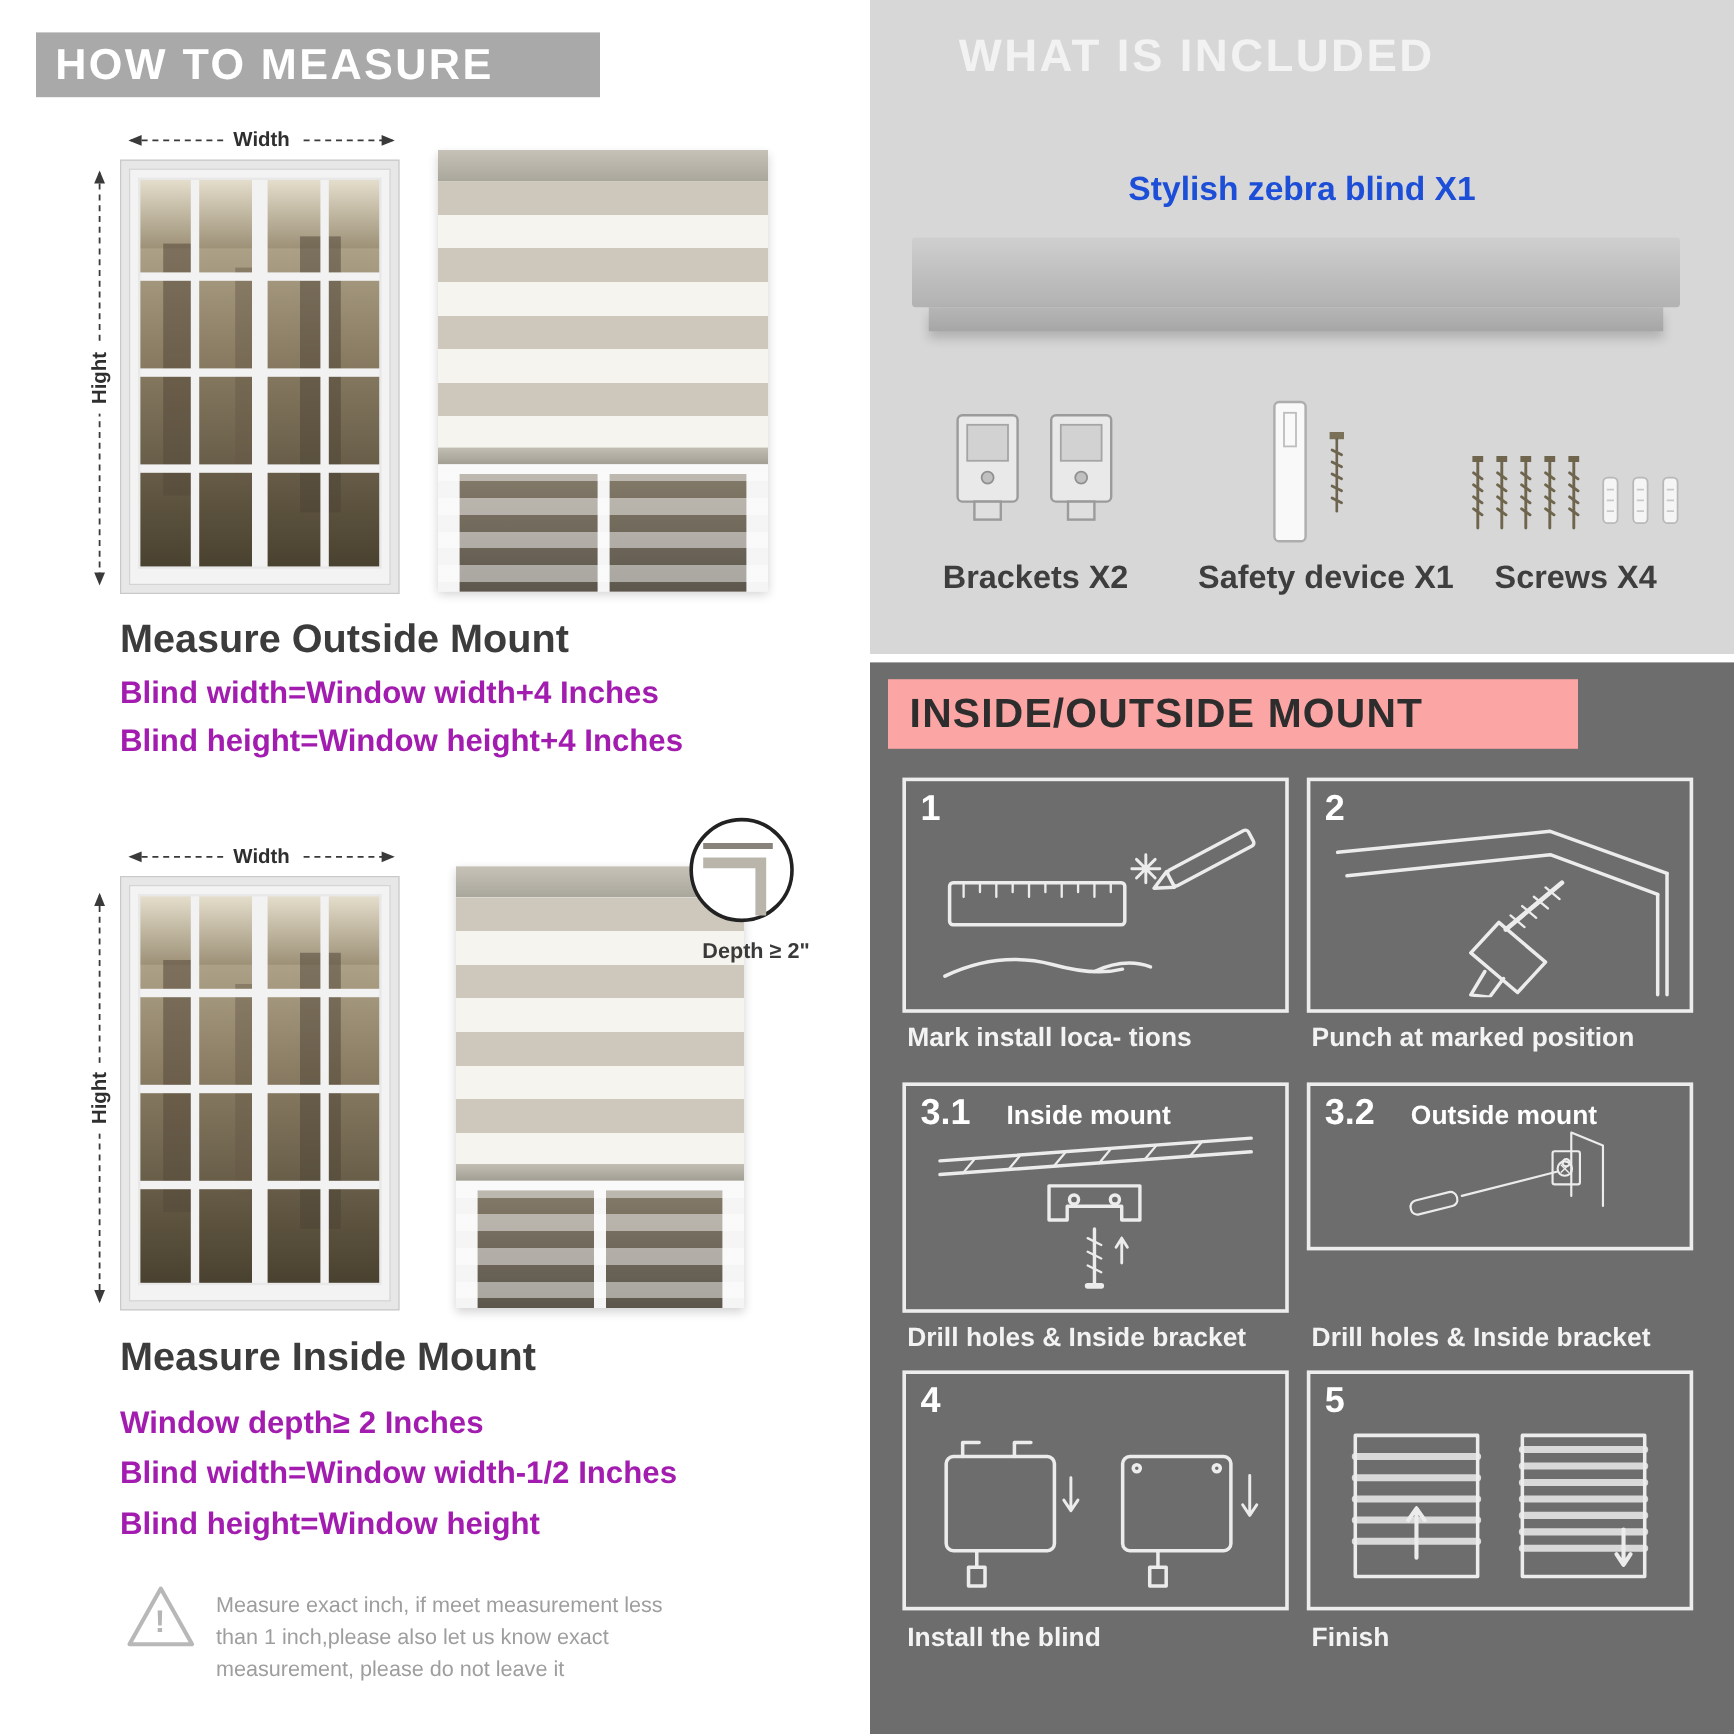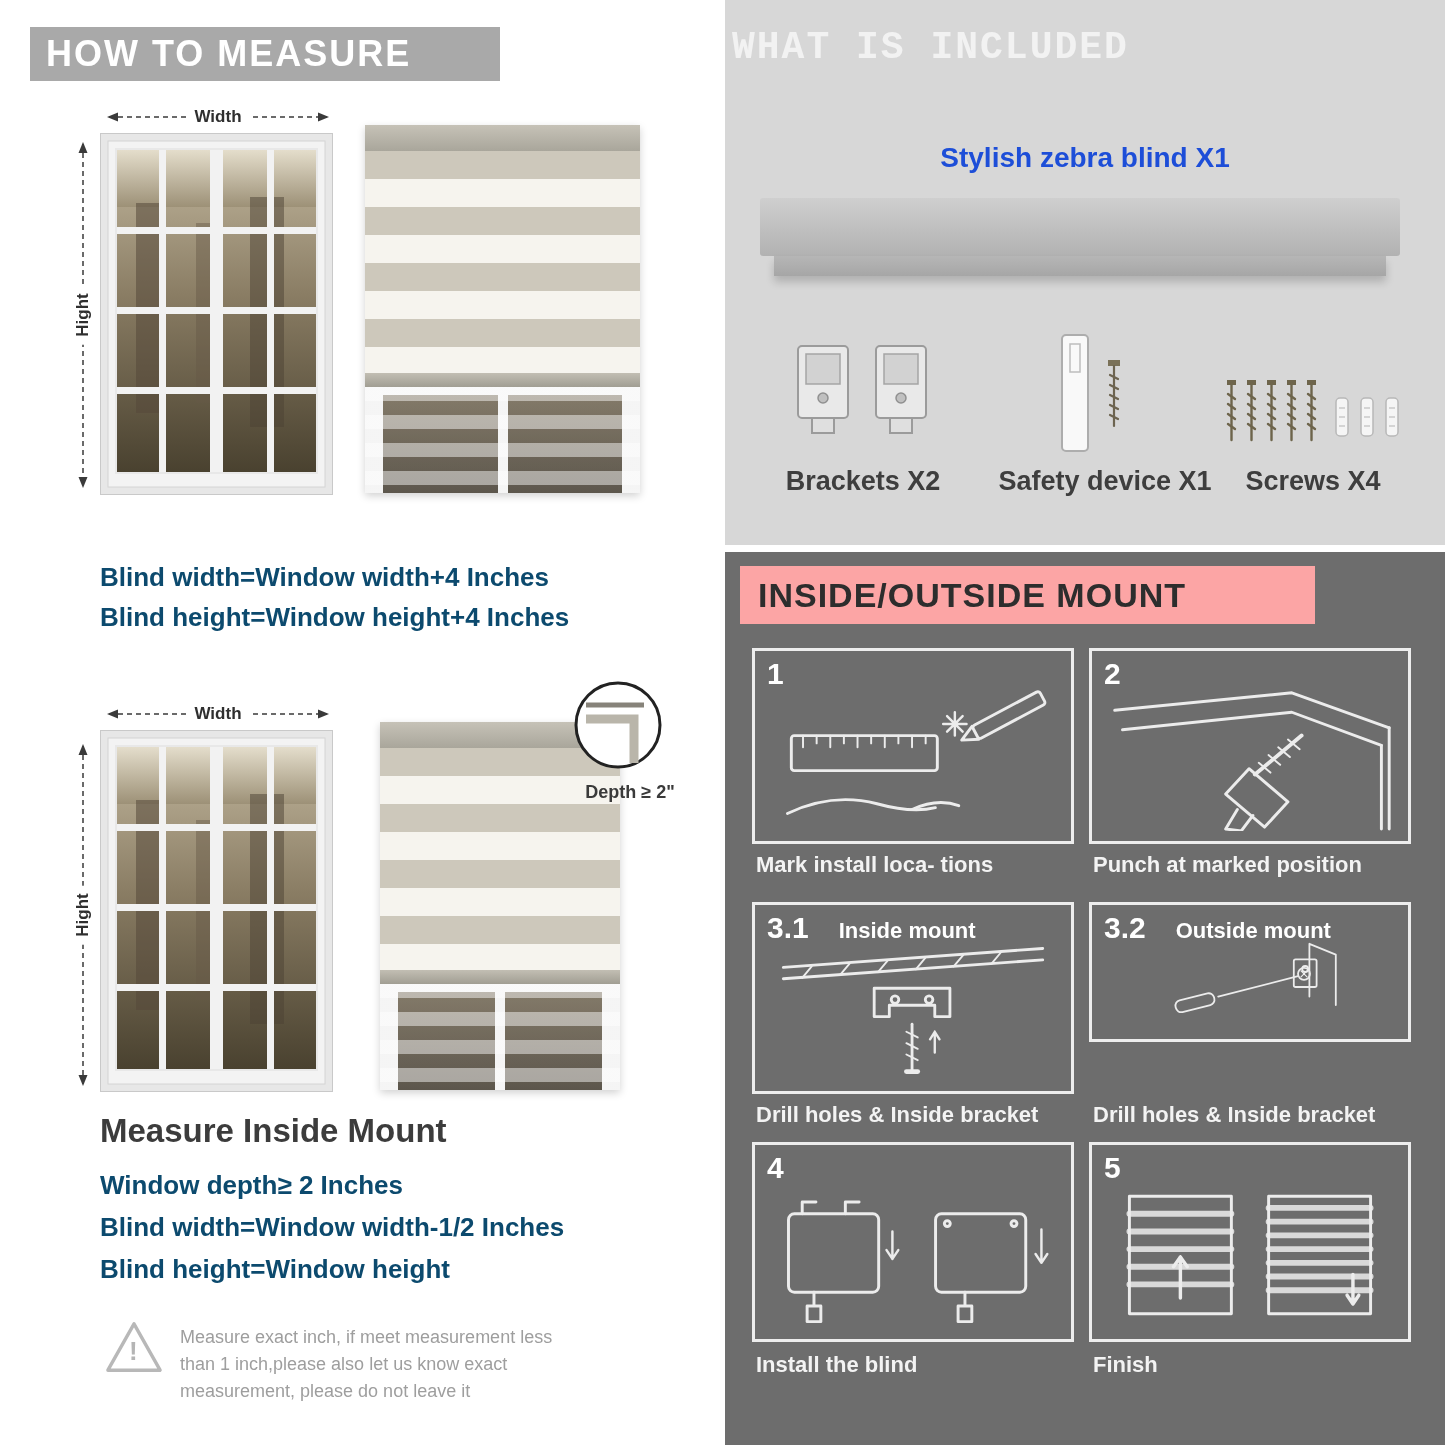--- a/index.html
+++ b/index.html
@@ -5,21 +5,21 @@
   * { margin:0; padding:0; box-sizing:border-box; }
   html,body { background:#ffffff; }
   body { font-family:"Liberation Sans", sans-serif; }
   .canvas { position:relative; width:1445px; height:1445px; background:#ffffff; overflow:hidden; }
   .abs { position:absolute; }
 
   
   .banner-left { left:30px; top:27px; width:470px; height:54px; background:#a9a9a9; color:#ffffff;
                  font-size:36px; font-weight:700; letter-spacing:2px; display:flex; align-items:center; padding-left:16px; }
   .h-measure { font-size:33px; font-weight:700; color:#3c3c3c; }
-  .gray-line { font-size:26px; font-weight:700; color:#0c4a6e; }
+  .gray-line { font-size:26px; font-weight:700; color:#a21caf; }
 
   .meas-wrap { position:absolute; }
   .meas-label { position:absolute; left:50%; top:50%; transform:translate(-50%,-50%); background:#ffffff;
                 padding:0 8px; font-size:17px; font-weight:700; color:#2f2f2f; white-space:nowrap; }
   .meas-label.rot { transform:translate(-50%,-50%) rotate(-90deg); }
 
   .blind { display:flex; flex-direction:column; box-shadow:0 3px 8px rgba(0,0,0,.18); background:#f6f4ee; }
   .blind .cassette { height:26px; background:linear-gradient(180deg,#c6c2b7,#a9a69b); }
   .blind .stripes { height:222px; background:repeating-linear-gradient(180deg,#cdc8bb 0px,#cdc8bb 28px,#f6f4ee 28px,#f6f4ee 56px); }
   .blind .rail { height:14px; background:linear-gradient(180deg,#c2beb3,#a19e93); }
@@ -113,20 +113,21 @@
   <div class="abs blind" style="left:365px; top:125px; width:275px; height:368px;">
     <div class="cassette"></div>
     <div class="stripes"></div>
     <div class="rail"></div>
     <div class="sheer">
       <div class="pane"></div>
       <div class="pane"></div>
     </div>
   </div>
 
+  <div class="abs h-measure" style="left:100px; top:513px;">Measure Outside Mount</div>
   <div class="abs gray-line" style="left:100px; top:562px;">Blind width=Window width+4 Inches</div>
   <div class="abs gray-line" style="left:100px; top:602px;">Blind height=Window height+4 Inches</div>
 
   <div class="meas-wrap" style="left:105px; top:705px; width:226px; height:18px;">
     <svg width="226" height="18" viewBox="0 0 226 18">
       <line x1="4" y1="9" x2="222" y2="9" stroke="#3a3a3a" stroke-width="1.5" stroke-dasharray="5 4"></line>
       <path d="M2 9 l11 -4.5 v9 z" fill="#3a3a3a"></path>
       <path d="M224 9 l-11 -4.5 v9 z" fill="#3a3a3a"></path>
     </svg>
     <span class="meas-label">Width</span>
@@ -187,21 +188,21 @@
       <path d="M32 6 L59 54 H5 Z" fill="none" stroke="#b8b8b8" stroke-width="3.5" stroke-linejoin="round"></path>
     </svg>
     <span class="abs note-bang" style="left:26px; top:18px;">!</span>
   </div>
   <div class="abs note-text" style="left:180px; top:1324px; width:460px;">Measure exact inch, if meet measurement less
 than 1 inch,please also let us know exact
 measurement, please do not leave it</div>
 
   <div class="abs sect-light"></div>
 
-  <div class="abs banner-right" style="left:732px; top:26px;font-family:Liberation Mono, monospace;">WHAT IS INCLUDED</div>
+  <div class="abs banner-right" style="left:799px; top:26px;">WHAT IS INCLUDED</div>
   <div class="abs blind-label" style="left:725px; top:142px;">Stylish zebra blind X1</div>
 
   <div class="abs" style="left:760px; top:198px; width:640px;">
     <div class="rail-top"></div>
     <div class="rail-lip"></div>
   </div>
 
   <div class="abs bracket-pair" style="left:792px; top:342px;">
     <svg width="62" height="98" viewBox="0 0 62 98">
       <rect x="6" y="4" width="50" height="72" rx="4" fill="#e9e9e9" stroke="#9b9b9b" stroke-width="2"></rect>

